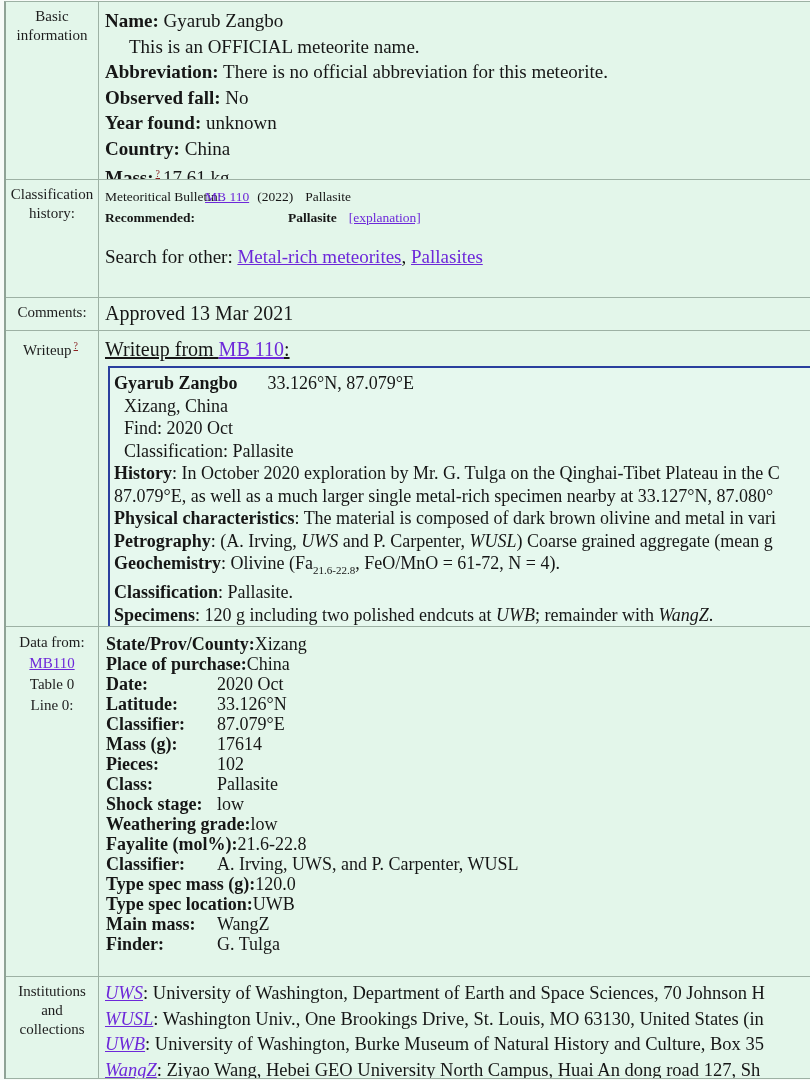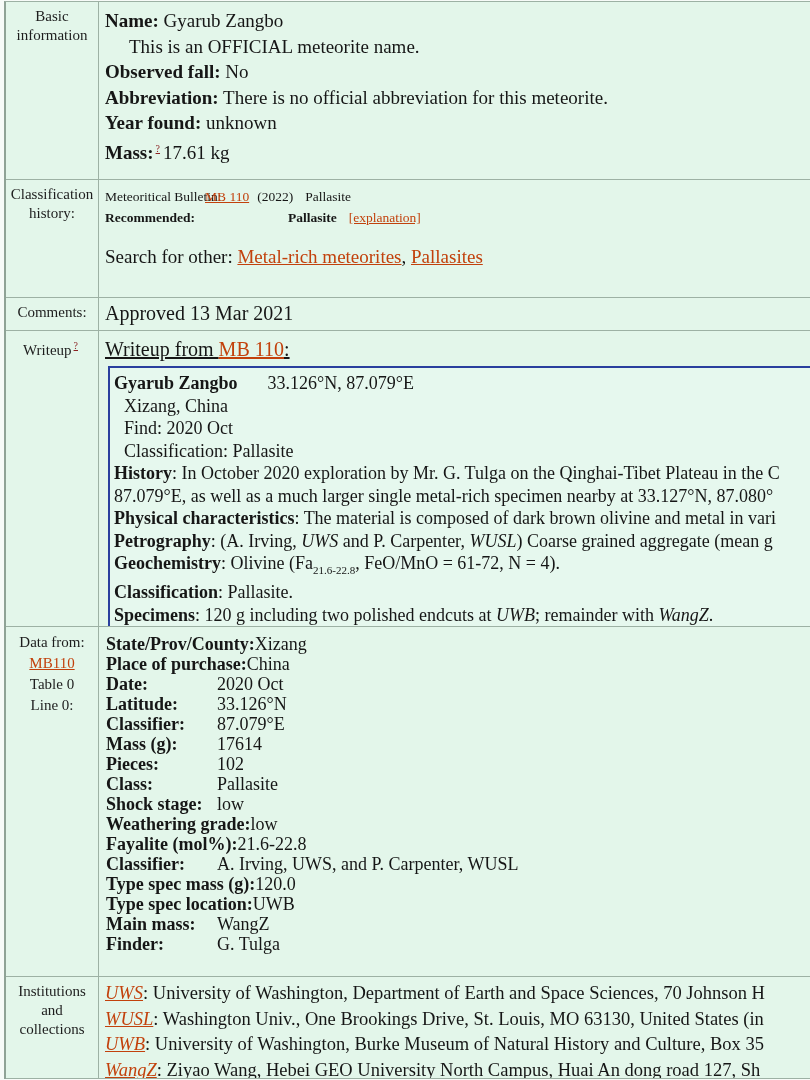--- a/index.html
+++ b/index.html
@@ -20,21 +20,21 @@
     text-align:center;padding:5px 1px 0 1px;font-size:15px;line-height:19px;
     box-sizing:border-box;color:#1d1d1d;overflow:hidden;
   }
   .content-cell{flex:1 1 auto;min-width:0;overflow:hidden;box-sizing:border-box;}
   .row-basic{height:178px;}
   .row-class{height:118px;}
   .row-comments{height:33px;}
   .row-writeup{height:296px;}
   .row-data{height:350px;}
   .row-inst{height:102px;}
-  .lnk{color:#c2410c;text-decoration:underline;cursor:pointer;}
+  .lnk{color:#6d28d9;text-decoration:underline;cursor:pointer;}
   .help{font-size:10px;vertical-align:super;color:#8b2222;text-decoration:underline;margin:0 3px 0 2px;cursor:pointer;}
   
   .basic-lines{padding:6px 0 0 6px;font-size:19px;line-height:25.5px;white-space:nowrap;}
   .indent1{padding-left:24px;}
   
   .class-lines{padding:6px 0 0 6px;}
   .small-line{font-size:13.5px;line-height:21px;white-space:nowrap;}
   .col-a{display:inline-block;width:100px;}
   .col-rec{display:inline-block;width:183px;font-weight:bold;}
   .gap8{margin-left:8px;} .gap12{margin-left:12px;} .gap22{margin-left:22px;}
@@ -66,23 +66,24 @@
 </head>
 <body>
 
 <div class="mbtable">
 
   <div class="row row-basic">
     <div class="label-cell">Basic information</div>
     <div class="content-cell basic-lines">
       <div><b>Name:</b> <span>Gyarub Zangbo</span></div>
       <div class="indent1">This is an OFFICIAL meteorite name.</div>
+      <div><b>Abbreviation:</b> <span>There is no official abbreviation for this meteorite.</span></div>
       <div><b>Observed fall:</b> <span>No</span></div>
-      <div><b>Abbreviation:</b> <span>There is no official abbreviation for this meteorite.</span></div>
       <div><b>Year found:</b> <span>unknown</span></div>
+      <div><b>Country:</b> <span>China</span></div>
       <div><b>Mass:</b><sup class="help">?</sup><span>17.61 kg</span></div>
     </div>
   </div>
 
   <div class="row row-class">
     <div class="label-cell">Classification history:</div>
     <div class="content-cell class-lines">
       <div class="small-line"><span class="col-a">Meteoritical Bulletin:</span><a class="lnk">MB 110</a><span class="gap8">(2022)</span><span class="gap12">Pallasite</span></div>
       <div class="small-line"><span class="col-rec">Recommended:</span><b>Pallasite</b><a class="lnk gap12">[explanation]</a></div>
       <div class="vgap"></div>

